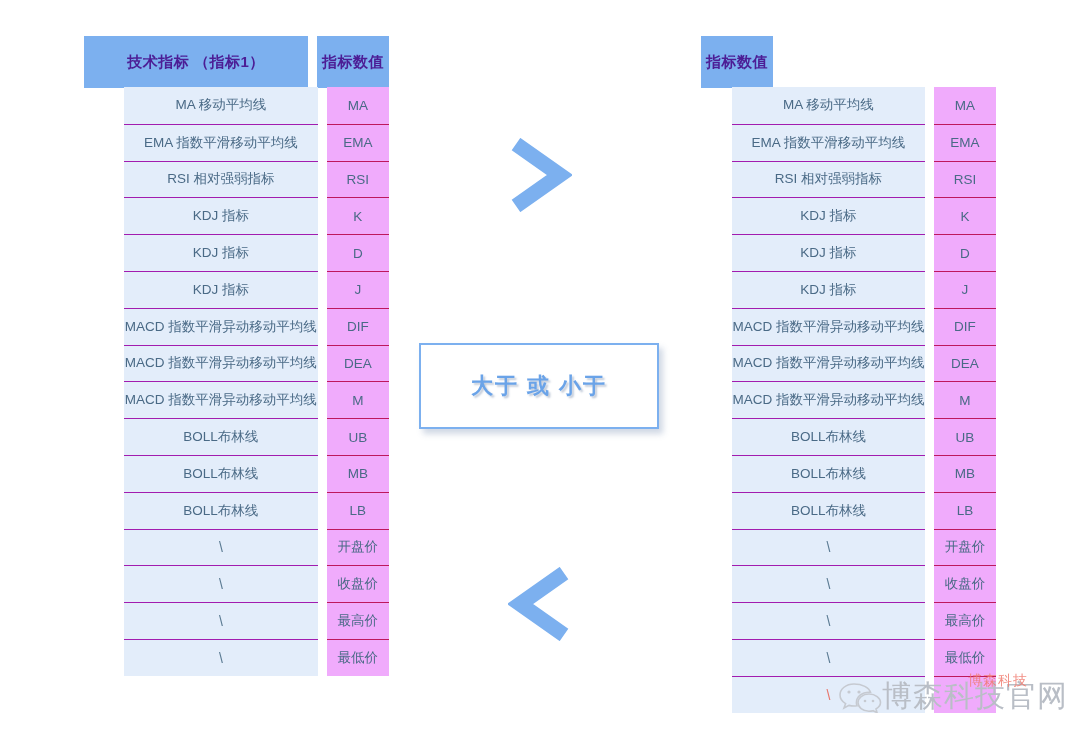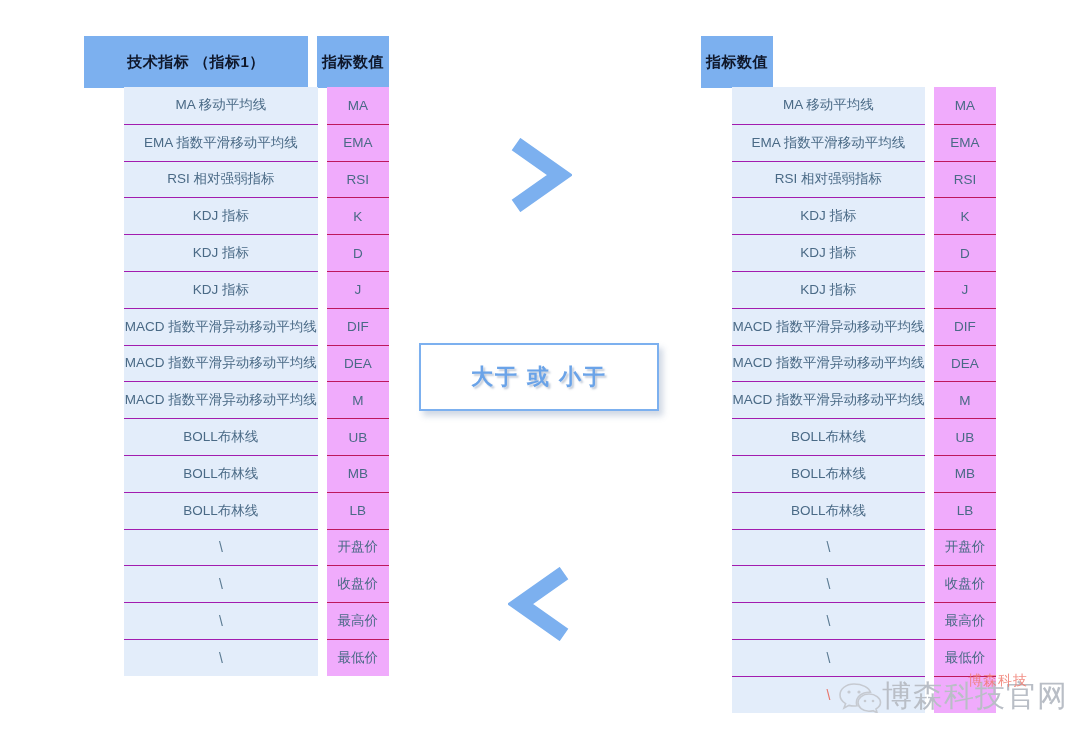--- a/index.html
+++ b/index.html
@@ -38,21 +38,21 @@
   .tbl-body {
     display: flex;
     padding-left: 40px;
   }
 
   .col-name  { width: 224px; }
   .col-value { width: 72px; margin-left: 9px; }
 
   .hdr-cell {
     background: #7cb0ef;
-    color: #0f172a;
+    color: #4c1d95;
     font-size: 15px;
     font-weight: bold;
     display: flex;
     align-items: center;
     justify-content: center;
     height: 52px;
     letter-spacing: 0.5px;
   }
 
   .name-col-cells {
@@ -99,21 +99,21 @@
   .chevron svg { display: block; }
 
   #chev-gt { left: 508px; top: 138px; }
   #chev-lt { left: 508px; top: 567px; }
 
   .center-box {
     position: absolute;
     left: 419px;
     top: 343px;
     width: 240px;
-    height: 68px;
+    height: 86px;
     background: #ffffff;
     border: 2px solid #7cb0ef;
     box-shadow: 4px 5px 6px rgba(90,120,160,0.28);
     display: flex;
     align-items: center;
     justify-content: center;
     box-sizing: border-box;
   }
   .center-box-text {
     color: #6aa3e8;

